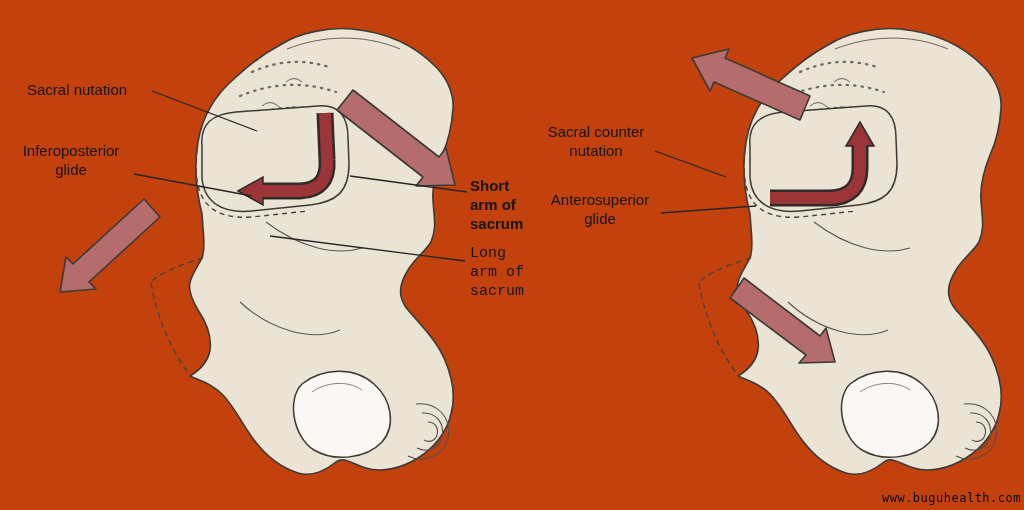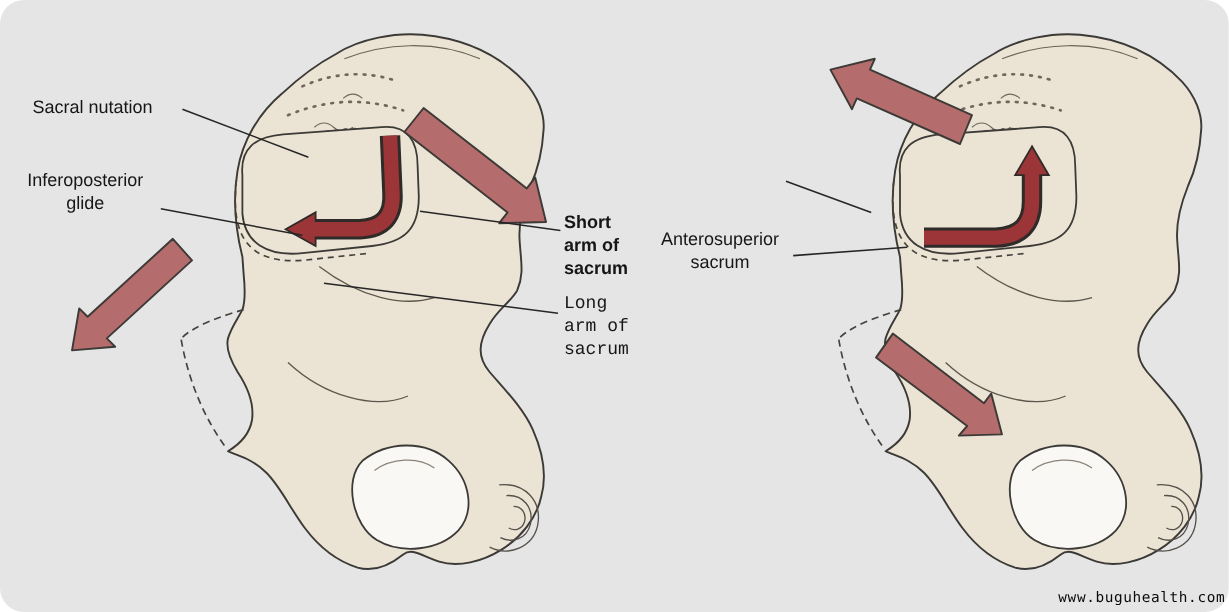--- a/index.html
+++ b/index.html
@@ -1,22 +1,21 @@
 <!DOCTYPE html>
 <html><head>
 <meta charset="utf-8">
 <style>
   html,body { margin:0; padding:0; background:#ffffff; }
   .stage {
     position:relative;
     width:1024px; height:510px;
-    background:#e5e5e5;
+    background:#c2410c;
     overflow:hidden;
     font-family:"Liberation Sans", sans-serif;
-    border-radius:20px;
   }
   .stage svg { position:absolute; left:0; top:0; }
   .lbl {
     position:absolute;
     font:15px/19px "Liberation Sans", sans-serif;
     color:#161616;
     white-space:pre-line;
   }
   .lbl.center { text-align:center; }
   .watermark {
@@ -144,18 +143,20 @@
 glide</div>
 
   <div class="lbl" style="left:470px; top:176px;font-weight:bold;">Short
 arm of
 sacrum</div>
 
   <div class="lbl" style="left:470px; top:244px;font-family:Liberation Mono, monospace;">Long
 arm of
 sacrum</div>
 
+  <div class="lbl center" style="left:536px; top:122px; width:120px;">Sacral counter
+nutation</div>
 
   <div class="lbl center" style="left:540px; top:190px; width:120px;">Anterosuperior
-sacrum</div>
+glide</div>
 
   <div class="watermark">www.buguhealth.com</div>
 </div>
 
 </body></html>

